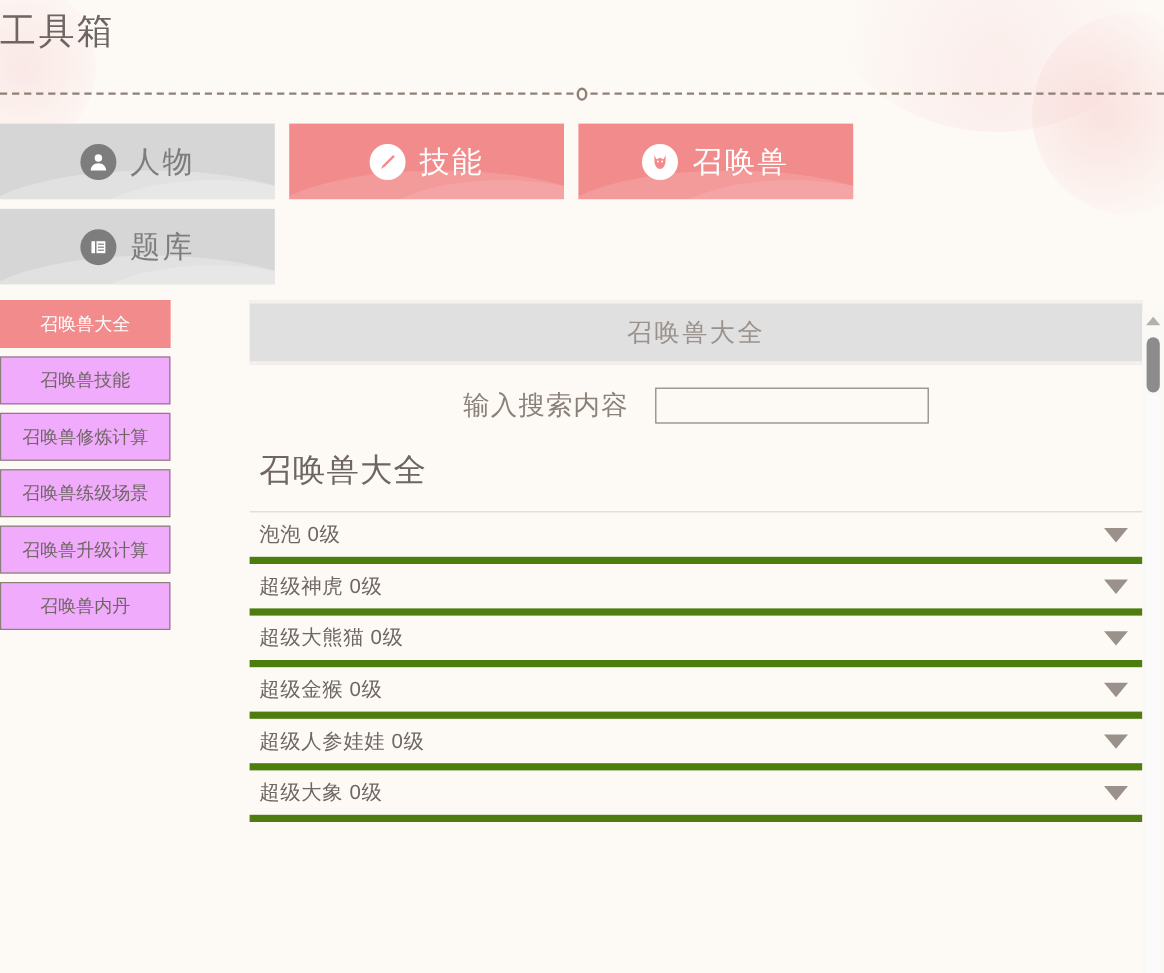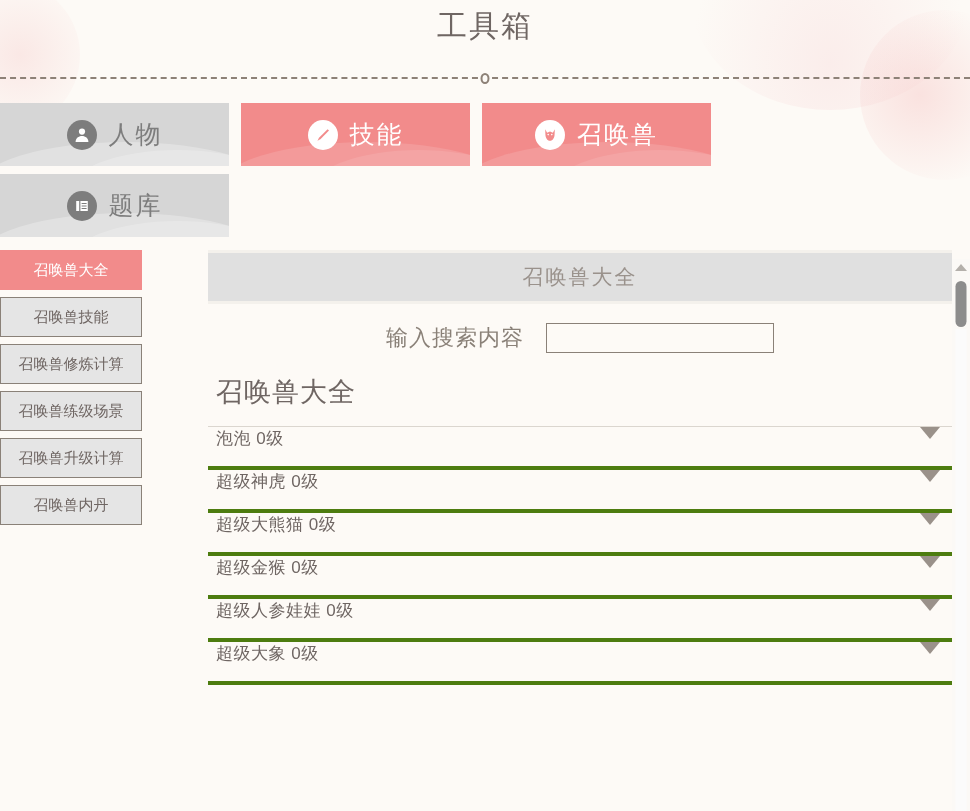--- a/index.html
+++ b/index.html
@@ -39,21 +39,20 @@
     background: radial-gradient(ellipse at 50% 80%, rgba(248,221,221,.45), rgba(248,221,221,0) 70%);
   }
 
   
   .page-header {
     position: relative;
     z-index: 2;
     height: 48px;
     display: flex;
     align-items: center;
-    justify-content: center;
     padding-top: 4px;
   }
   .page-title {
     font-size: 30px;
     color: #6f6663;
     letter-spacing: 2px;
     font-weight: normal;
   }
 
   
@@ -166,21 +165,21 @@
   }
   .side-item {
     height: 40px;
     margin-bottom: 7px;
     display: flex;
     align-items: center;
     justify-content: center;
     font-size: 15px;
     cursor: pointer;
     user-select: none;
-    background: #e5e5e5;
+    background: #f0abfc;
     border: 1px solid #8a8178;
     color: #6f6663;
   }
   .side-item.active {
     background: #f28b8b;
     border-color: #f28b8b;
     color: #ffffff;
   }
 
   
@@ -235,23 +234,23 @@
     letter-spacing: 1px;
     padding: 2px 0 16px 8px;
   }
 
   .list {
     border-top: 1px solid #dbd6cf;
   }
   .list-item {
     height: 43px;
     display: flex;
-    align-items: flex-start;
+    align-items: center;
     justify-content: space-between;
-    border-bottom: 4px solid #4d7c0f;
+    border-bottom: 6px solid #4d7c0f;
     padding: 0 12px 0 8px;
     cursor: pointer;
     user-select: none;
   }
   .list-item-label {
     font-size: 17px;
     color: #6f6663;
     letter-spacing: .5px;
   }
   .chev {

